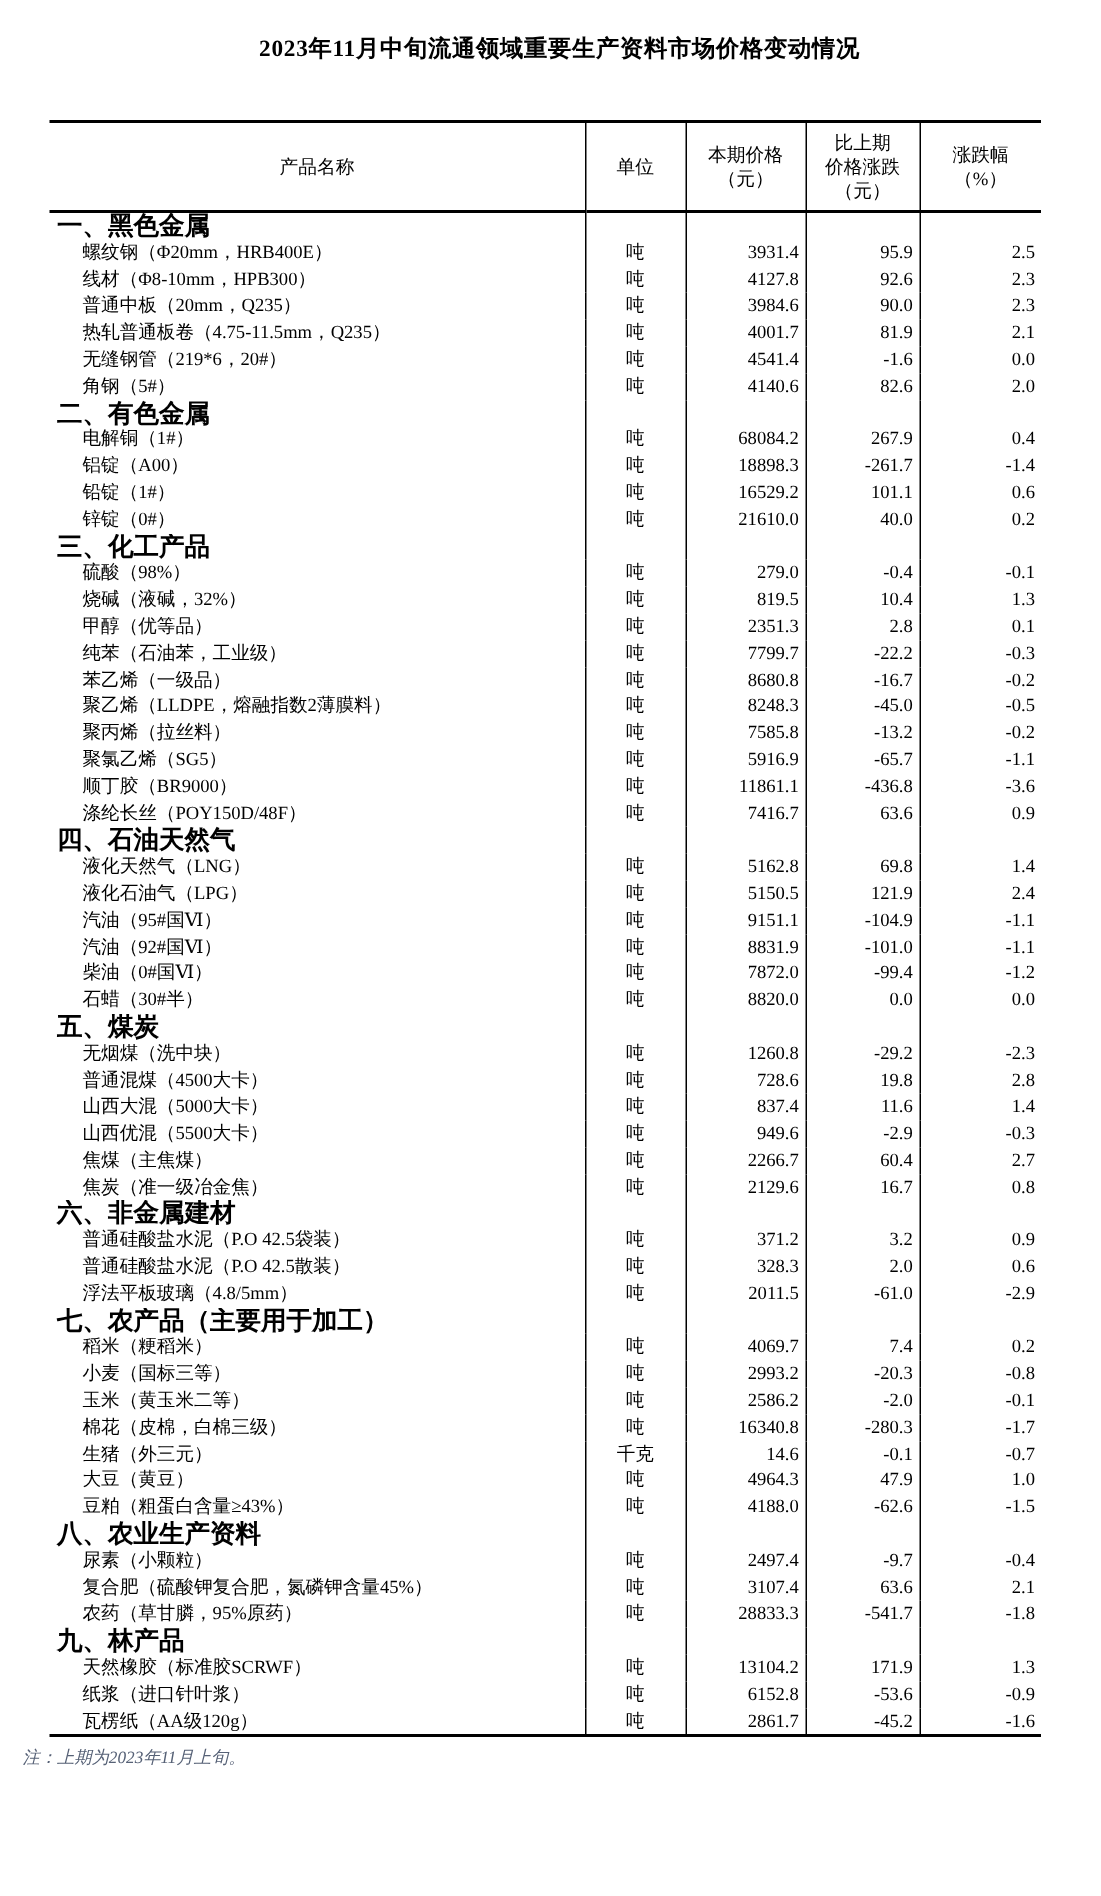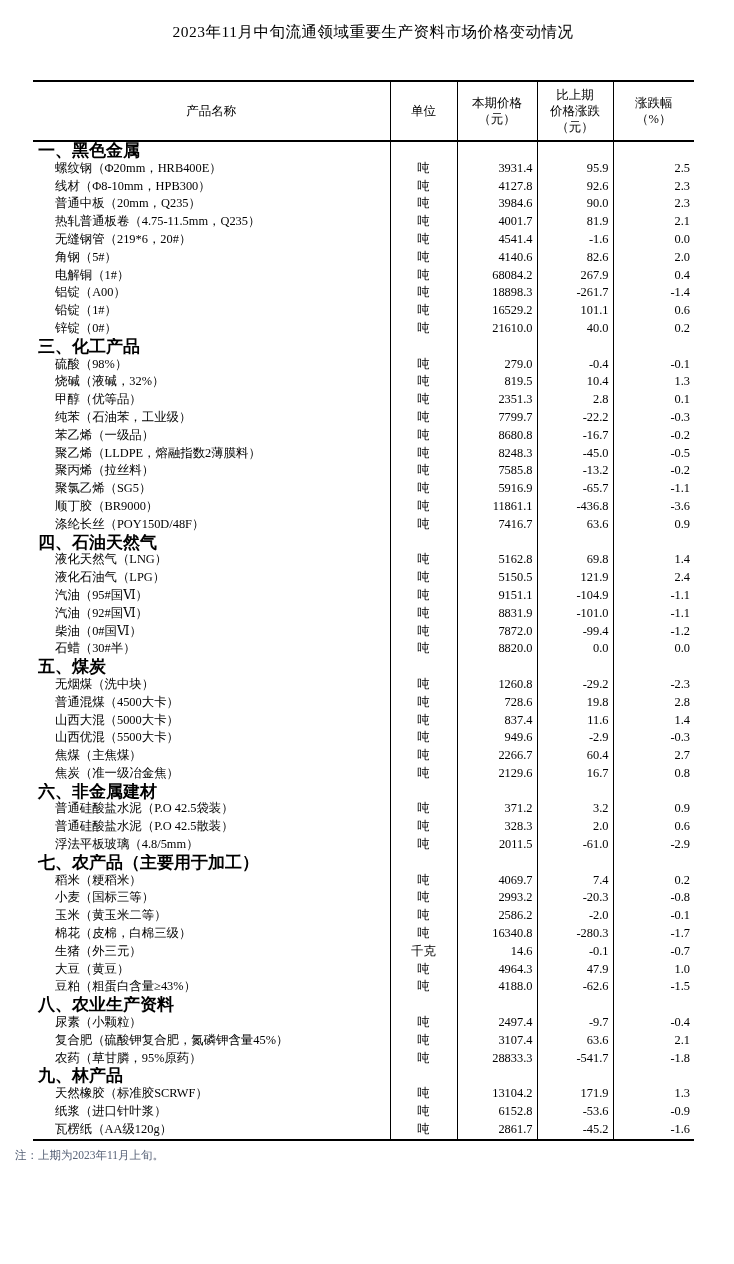--- a/index.html
+++ b/index.html
@@ -5,21 +5,21 @@
   html,body { margin:0; padding:0; background:#ffffff; }
   body {
     width:734px; height:1264px; overflow:hidden;
     font-family:"Liberation Serif","DejaVu Serif",serif;
     color:#000;
   }
   .title {
     margin:22px 0 0 12px;
     text-align:center;
     font-size:15.5px;
-    font-weight:normal;
+    font-weight:bold;
     letter-spacing:0.5px;
   }
   table.price-table {
     border-collapse:collapse;
     table-layout:fixed;
     width:661px;
     margin:37px 0 0 33px;
     border-top:2px solid #000;
     border-bottom:2px solid #000;
   }
@@ -49,20 +49,21 @@
     overflow:hidden;
   }
   td.name { padding-left:22px; text-align:left; }
   tr.section-row td.name { padding-left:5px; font-weight:bold; font-size:17px; }
   td.unit { text-align:center; }
   td.num  { text-align:right; padding-right:4px; }
   .note {
     margin:7px 0 0 15px;
     font-size:11.5px;
     line-height:15px;
+    font-style:italic;
   }
 </style>
 </head>
 <body>
 
 <div class="title">2023年11月中旬流通领域重要生产资料市场价格变动情况</div>
 
 <table class="price-table">
   <colgroup>
     <col class="c-name">
@@ -127,20 +128,27 @@
         <td class="num">-1.6</td>
         <td class="num">0.0</td>
       </tr>
       <tr>
         <td class="name">角钢（5#）</td>
         <td class="unit">吨</td>
         <td class="num">4140.6</td>
         <td class="num">82.6</td>
         <td class="num">2.0</td>
       </tr>
+      <tr class="section-row">
+        <td class="name">二、有色金属</td>
+        <td class="unit"></td>
+        <td class="num"></td>
+        <td class="num"></td>
+        <td class="num"></td>
+      </tr>
       <tr>
         <td class="name">电解铜（1#）</td>
         <td class="unit">吨</td>
         <td class="num">68084.2</td>
         <td class="num">267.9</td>
         <td class="num">0.4</td>
       </tr>
       <tr>
         <td class="name">铝锭（A00）</td>
         <td class="unit">吨</td>

